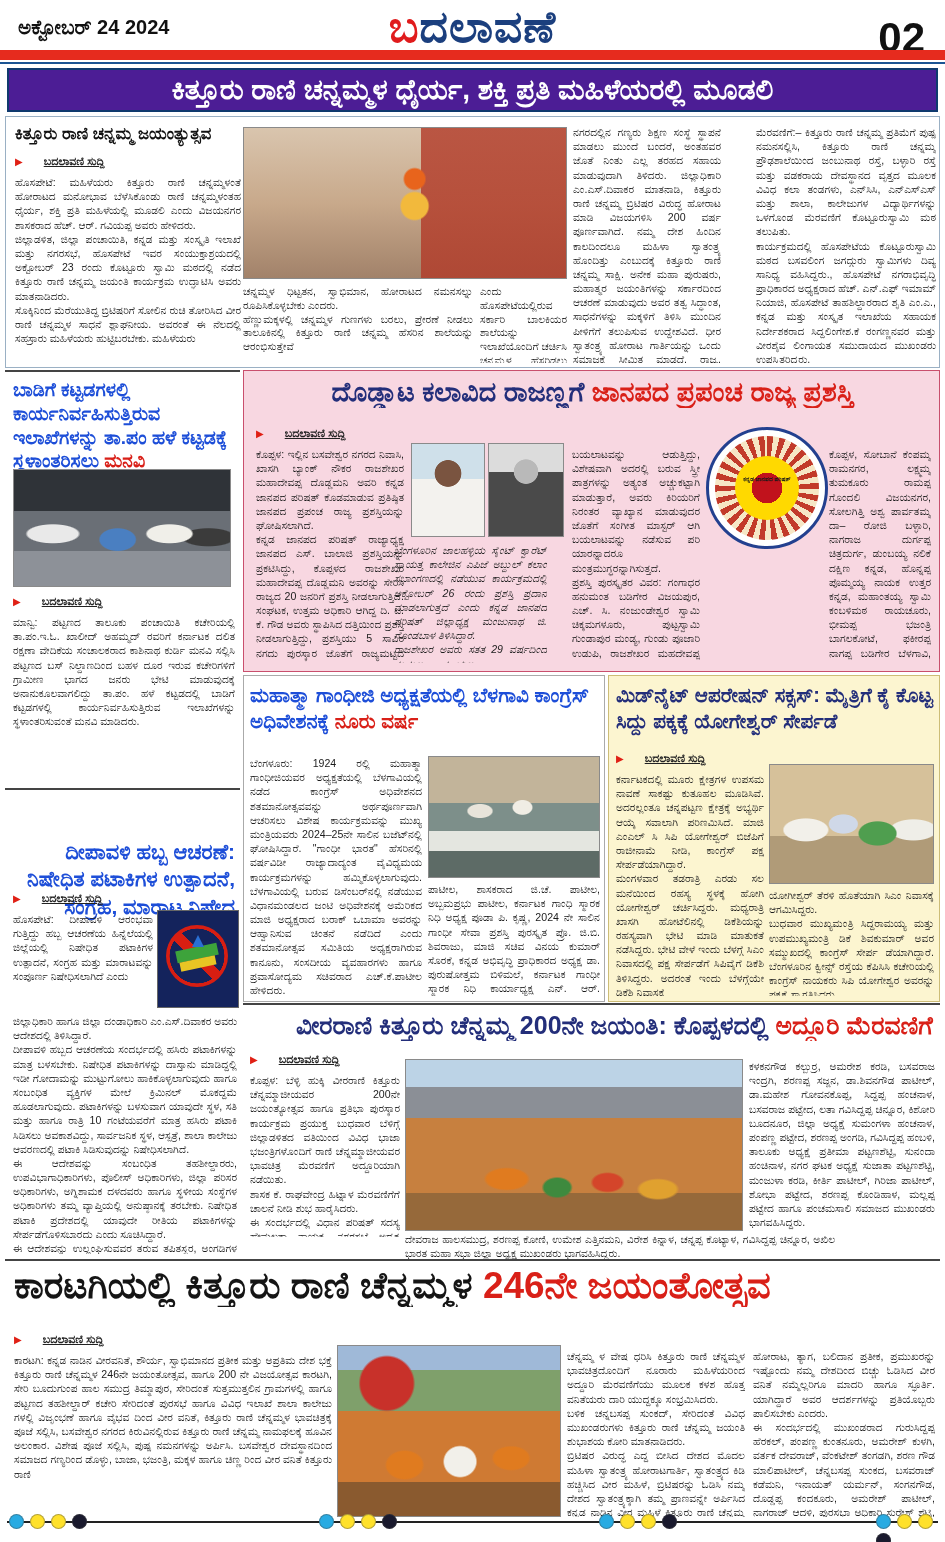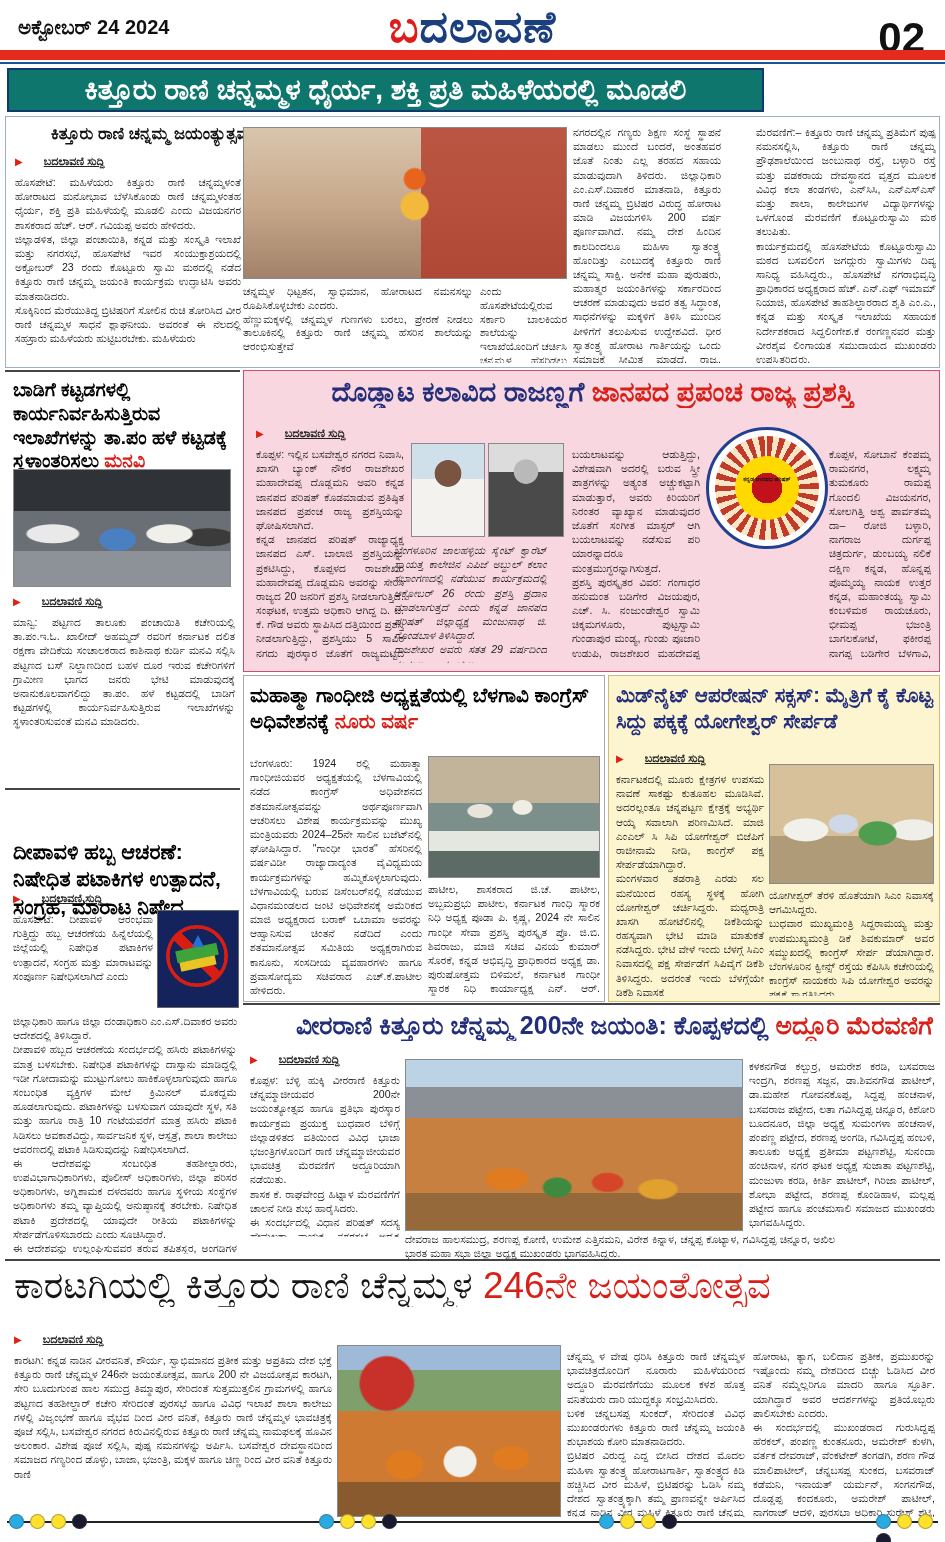--- a/index.html
+++ b/index.html
@@ -4,47 +4,47 @@
 <style>
   html,body{margin:0;padding:0;background:#e9e9e9;}
   #page{position:relative;width:945px;height:1542px;background:#ffffff;margin:0 auto;
         font-family:"Liberation Sans","DejaVu Sans",sans-serif;color:#1a1a1a;overflow:hidden;}
   .abs{position:absolute;}
   .body-text{font-size:10.6px;line-height:1.34;text-align:justify;white-space:pre-line;color:#1c1c1c;overflow:hidden;}
   .byline{display:flex;align-items:center;gap:5px;}
   .byline .tri{color:#e02015;font-size:10px;line-height:1;}
   .byline .lbl{font-size:11px;font-weight:bold;text-decoration:underline;color:#222;padding-left:16px;}
   .photo{border:1px solid #8a8a8a;box-sizing:border-box;}
-  .hl-navy{color:#000000;}
+  .hl-navy{color:#1d4ed8;text-align:right;}
   .hl-red{color:#d92018;}
   .block{box-sizing:border-box;}
   .sepline{background:#222;}
   .regdot{width:13px;height:13px;border-radius:50%;display:inline-block;margin-right:6px;border:1px solid #4446;}
   .caption{font-size:10.6px;line-height:1.3;text-align:justify;white-space:pre-line;color:#1c1c1c;overflow:hidden;}
 </style>
 </head>
 <body>
 
 <div id="page">
 
   <div class="abs" style="left:18px;top:16px;font-size:20px;font-weight:bold;color:#111;">ಅಕ್ಟೋಬರ್ 24  2024</div>
   <div class="abs" style="left:0;top:2px;width:945px;text-align:center;font-size:44px;font-weight:bold;letter-spacing:1px;">
     <span style="color:#e01b1c;">ಬ</span><span style="color:#1b3f7e;">ದಲಾವಣೆ</span>
   </div>
   <div class="abs" style="right:20px;top:4px;font-size:42px;font-weight:bold;color:#111;margin-top:10px;">02</div>
   <div class="abs" style="left:0;top:50px;width:945px;height:10px;background:#e62b1e;"></div>
   <div class="abs" style="left:0;top:62px;width:945px;height:2px;background:#1b5493;"></div>
 
-  <div class="abs" style="left:7px;top:68px;width:757px;height:44px;background:#0f766e;border:2px solid #0f3a6e;box-sizing:border-box;
+  <div class="abs" style="left:7px;top:68px;width:931px;height:44px;background:#4c1d95;border:2px solid #0f3a6e;box-sizing:border-box;
        display:flex;align-items:center;justify-content:center;">
     <span style="color:#ffffff;font-size:28px;font-weight:bold;white-space:nowrap;">ಕಿತ್ತೂರು ರಾಣಿ ಚನ್ನಮ್ಮಳ ಧೈರ್ಯ, ಶಕ್ತಿ ಪ್ರತಿ ಮಹಿಳೆಯರಲ್ಲಿ ಮೂಡಲಿ</span>
   </div>
 
   <div class="abs block" style="left:5px;top:116px;width:935px;height:252px;border:1px solid #9ab0c4;">
-    <div class="abs" style="left:9px;top:7px;width:230px;font-size:16.5px;font-weight:bold;color:#111;margin-left:36px;">ಕಿತ್ತೂರು ರಾಣಿ ಚನ್ನಮ್ಮ ಜಯಂತ್ಯುತ್ಸವ</div>
+    <div class="abs" style="left:9px;top:7px;width:230px;font-size:16.5px;font-weight:bold;color:#111;">ಕಿತ್ತೂರು ರಾಣಿ ಚನ್ನಮ್ಮ ಜಯಂತ್ಯುತ್ಸವ</div>
     <div class="abs byline" style="left:9px;top:38px;">
       <span class="tri">▶</span>
       <span class="lbl">ಬದಲಾವಣಿ ಸುದ್ದಿ</span>
     </div>
     <div class="abs body-text" style="left:9px;top:58px;width:226px;height:188px;">ಹೊಸಪೇಟೆ: ಮಹಿಳೆಯರು ಕಿತ್ತೂರು ರಾಣಿ ಚನ್ನಮ್ಮಳಂತೆ ಹೋರಾಟದ ಮನೋಭಾವ ಬೆಳೆಸಿಕೊಂಡು ರಾಣಿ ಚನ್ನಮ್ಮಳಂತಹ ಧೈರ್ಯ, ಶಕ್ತಿ ಪ್ರತಿ ಮಹಿಳೆಯಲ್ಲಿ ಮೂಡಲಿ ಎಂದು ವಿಜಯನಗರ ಶಾಸಕರಾದ ಹೆಚ್. ಆರ್. ಗವಿಯಪ್ಪ ಅವರು ಹೇಳಿದರು.
 ಜಿಲ್ಲಾಡಳಿತ, ಜಿಲ್ಲಾ ಪಂಚಾಯಿತಿ, ಕನ್ನಡ ಮತ್ತು ಸಂಸ್ಕೃತಿ ಇಲಾಖೆ ಮತ್ತು ನಗರಸಭೆ, ಹೊಸಪೇಟೆ ಇವರ ಸಂಯುಕ್ತಾಶ್ರಯದಲ್ಲಿ ಅಕ್ಟೋಬರ್ 23 ರಂದು ಕೊಟ್ಟೂರು ಸ್ವಾಮಿ ಮಠದಲ್ಲಿ ನಡೆದ ಕಿತ್ತೂರು ರಾಣಿ ಚನ್ನಮ್ಮ ಜಯಂತಿ ಕಾರ್ಯಕ್ರಮ ಉದ್ಘಾಟಿಸಿ ಅವರು ಮಾತನಾಡಿದರು.
 ಸೊಕ್ಕಿನಿಂದ ಮೆರೆಯುತಿದ್ದ ಬ್ರಿಟಿಷರಿಗೆ ಸೋಲಿನ ರುಚಿ ತೋರಿಸಿದ ವೀರ ರಾಣಿ ಚನ್ನಮ್ಮಳ ಸಾಧನೆ ಶ್ಲಾಘನೀಯ. ಅವರಂತೆ ಈ ನೆಲದಲ್ಲಿ ಸಹಸ್ರಾರು ಮಹಿಳೆಯರು ಹುಟ್ಟಿಬರಬೇಕು. ಮಹಿಳೆಯರು</div>
     <div class="abs photo" style="left:237px;top:10px;width:324px;height:152px;
          background:
            radial-gradient(circle at 53% 52%, #f2b93c 0 7%, transparent 8%),
@@ -182,21 +182,21 @@
            radial-gradient(ellipse at 30% 70%, #e07b1f 0 6%, transparent 7%),
            radial-gradient(ellipse at 45% 75%, #3e8a3e 0 5%, transparent 6%),
            radial-gradient(ellipse at 60% 72%, #d4452a 0 5%, transparent 6%),
            radial-gradient(ellipse at 75% 76%, #e0a12f 0 5%, transparent 6%),
            linear-gradient(180deg, #bcd3e6 0 16%, #8b8f96 16% 34%, #c7803f 34% 78%, #96693a 78%);"></div>
     <div class="abs caption" style="left:162px;top:228px;width:430px;height:26px;">ದೇವರಾಜ ಹಾಲಸಮುದ್ರ, ಶರಣಪ್ಪ ಕೋಣಿ, ಉಮೇಶ ಎತ್ತಿನಮನಿ, ವಿರೇಶ ಕಿನ್ನಾಳ, ಚನ್ನಪ್ಪ ಕೊಟ್ಯಾಳ, ಗವಿಸಿದ್ದಪ್ಪ ಚಿನ್ನೂರ, ಅಖಿಲ ಭಾರತ ಮಹಾ ಸಭಾ ಜಿಲ್ಲಾ ಅಧ್ಯಕ್ಷ ಮುಖಂಡರು ಭಾಗವಹಿಸಿದ್ದರು.</div>
     <div class="abs body-text" style="left:506px;top:54px;width:186px;height:200px;">ಕಳಕನಗೌಡ ಕಲ್ಬುರ್ರ, ಅಮರೇಶ ಕರಡಿ, ಬಸವರಾಜ ಇಂದ್ರಗಿ, ಶರಣಪ್ಪ ಸಜ್ಜನ, ಡಾ.ಶಿವನಗೌಡ ಪಾಟೀಲ್, ಡಾ.ಮಹೇಶ ಗೋವನಕೊಪ್ಪ, ಸಿದ್ದಪ್ಪ ಹಂಚನಾಳ, ಬಸವರಾಜ ಪಟ್ಟೇದ, ಲತಾ ಗವಿಸಿದ್ದಪ್ಪ ಚಿನ್ನೂರ, ಕಿಶೋರಿ ಬೂದನೂರ, ಜಿಲ್ಲಾ ಅಧ್ಯಕ್ಷೆ ಸುಮಂಗಳಾ ಹಂಚನಾಳ, ಪಂಪಣ್ಣ ಪಟ್ಟೇದ, ಶರಣಪ್ಪ ಅಂಗಡಿ, ಗವಿಸಿದ್ದಪ್ಪ ಹಂಬಳಿ, ತಾಲೂಕು ಅಧ್ಯಕ್ಷೆ ಪ್ರತೀಮಾ ಪಟ್ಟಣಶೆಟ್ಟಿ, ಸುನಂದಾ ಹಂಚಿನಾಳ, ನಗರ ಘಟಕ ಅಧ್ಯಕ್ಷೆ ಸುಜಾತಾ ಪಟ್ಟಣಶೆಟ್ಟಿ, ಮಂಜುಳಾ ಕರಡಿ, ಕೀರ್ತಿ ಪಾಟೀಲ್, ಗಿರಿಜಾ ಪಾಟೀಲ್, ಶೋಭಾ ಪಟ್ಟೇದ, ಶರಣಪ್ಪ ಕೊಂಡಿಹಾಳ, ಮಲ್ಲಪ್ಪ ಪಟ್ಟೇದ ಹಾಗೂ ಪಂಚಮಸಾಲಿ ಸಮಾಜದ ಮುಖಂಡರು ಭಾಗವಹಿಸಿದ್ದರು.</div>
   </div>
 
   <div class="abs block" style="left:5px;top:1259px;width:935px;height:258px;border-top:2px solid #444;">
-    <div class="abs" style="left:9px;top:4px;width:920px;font-size:37px;font-weight:normal;white-space:nowrap;overflow:hidden;">
+    <div class="abs" style="left:9px;top:4px;width:920px;font-size:37px;font-weight:bold;white-space:nowrap;overflow:hidden;">
       <span style="color:#151515;">ಕಾರಟಗಿಯಲ್ಲಿ ಕಿತ್ತೂರು ರಾಣಿ ಚೆನ್ನಮ್ಮಳ </span><span class="hl-red">246ನೇ ಜಯಂತೋತ್ಸವ</span>
     </div>
     <div class="abs byline" style="left:9px;top:72px;">
       <span class="tri">▶</span>
       <span class="lbl">ಬದಲಾವಣಿ ಸುದ್ದಿ</span>
     </div>
     <div class="abs body-text" style="left:9px;top:92px;width:318px;height:162px;">ಕಾರಟಗಿ: ಕನ್ನಡ ನಾಡಿನ ವೀರವನಿತೆ, ಶೌರ್ಯ, ಸ್ವಾಭಿಮಾನದ ಪ್ರತೀಕ ಮತ್ತು ಅಪ್ರತಿಮ ದೇಶ ಭಕ್ತೆ ಕಿತ್ತೂರು ರಾಣಿ ಚೆನ್ನಮ್ಮಳ 246ನೇ ಜಯಂತೋತ್ಸವ, ಹಾಗೂ 200 ನೇ ವಿಜಯೋತ್ಸವ ಕಾರಟಗಿ, ಸೇರಿ ಬೂದುಗುಂಪ ಹಾಲ ಸಮುದ್ರ ತಿಮ್ಮಾಪುರ, ಸೇರಿದಂತೆ ಸುತ್ತಮುತ್ತಲಿನ ಗ್ರಾಮಗಳಲ್ಲಿ ಹಾಗೂ ಪಟ್ಟಣದ ತಹಶೀಲ್ದಾರ್ ಕಚೇರಿ ಸೇರಿದಂತೆ ಪುರಸಭೆ ಹಾಗೂ ವಿವಿಧ ಇಲಾಖೆ ಶಾಲಾ ಕಾಲೇಜು ಗಳಲ್ಲಿ ವಿಜೃಂಭಣೆ ಹಾಗೂ ವೈಭವ ದಿಂದ ವೀರ ವನಿತೆ, ಕಿತ್ತೂರು ರಾಣಿ ಚೆನ್ನಮ್ಮಳ ಭಾವಚಿತ್ರಕ್ಕೆ ಪೂಜೆ ಸಲ್ಲಿಸಿ, ಬಸವೇಶ್ವರ ನಗರದ ಕಿರುವಿನಲ್ಲಿರುವ ಕಿತ್ತೂರು ರಾಣಿ ಚೆನ್ನಮ್ಮ ನಾಮಫಲಕ್ಕೆ ಹೂವಿನ ಅಲಂಕಾರ. ವಿಶೇಷ ಪೂಜೆ ಸಲ್ಲಿಸಿ, ಪುಷ್ಪ ನಮನಗಳನ್ನು ಅರ್ಪಿಸಿ. ಬಸವೇಶ್ವರ ದೇವಸ್ಥಾನದಿಂದ ಸಮಾಜದ ಗಣ್ಯರಿಂದ ಡೊಳ್ಳು, ಬಾಜಾ, ಭಜಂತ್ರಿ, ಮಕ್ಕಳ ಹಾಗೂ ಚಿಣ್ಣ ರಿಂದ ವೀರ ವನಿತೆ ಕಿತ್ತೂರು ರಾಣಿ</div>
     <div class="abs photo" style="left:332px;top:84px;width:224px;height:172px;
          background:
            radial-gradient(circle at 22% 22%, #c8312a 0 12%, transparent 13%),

